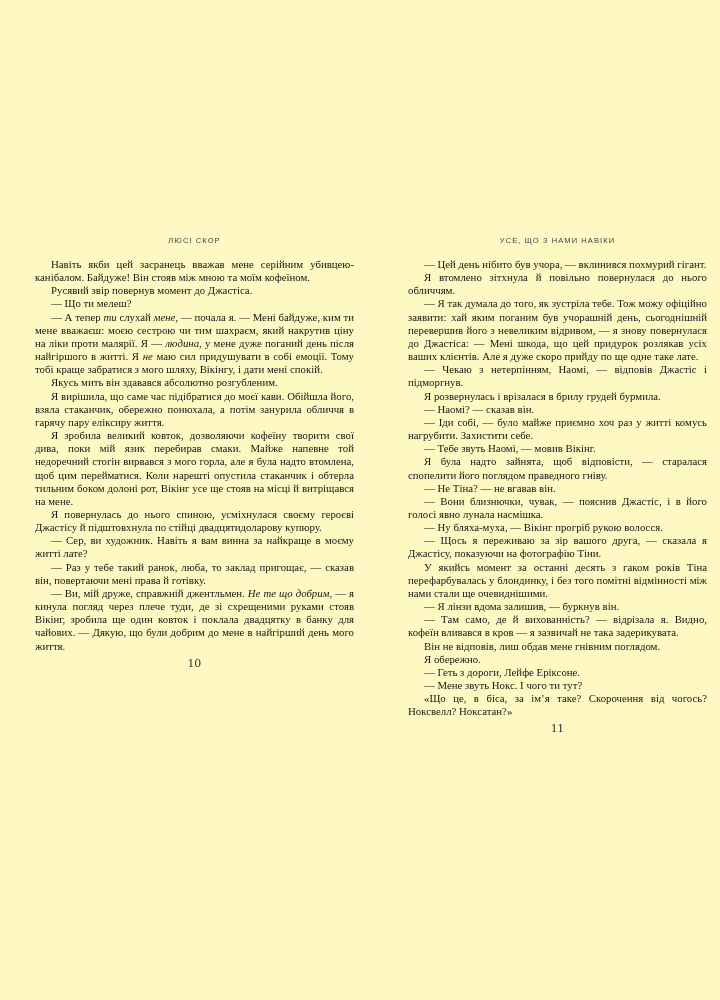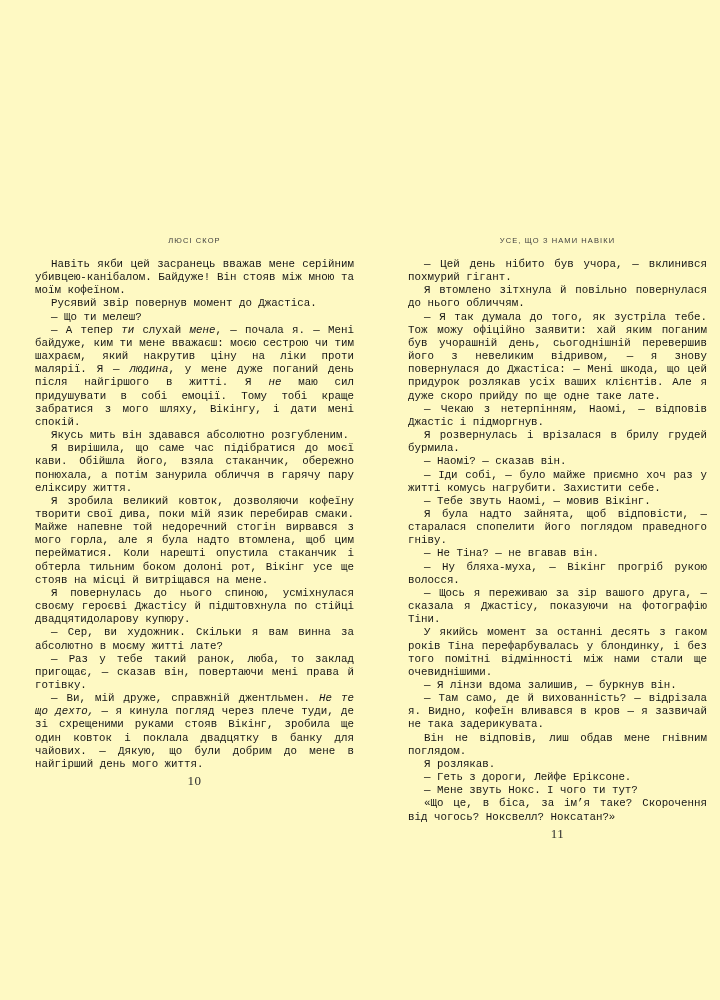--- a/index.html
+++ b/index.html
@@ -31,21 +31,20 @@
     margin-bottom: 13px;
     white-space: nowrap;
   }
   .page-body p {
     margin: 0;
     text-indent: 16px;
     font-size: 10.8px;
     line-height: 13.15px;
     color: #161616;
     text-align: justify;
-    font-family: Liberation Mono, monospace;
   }
   .page-body p i {
     font-style: italic;
   }
   .page-number {
     font-size: 13px;
     color: #2e2e2e;
     text-align: center;
     margin-top: 2px;
     letter-spacing: 0.5px;
@@ -60,47 +59,48 @@
     <div class="running-head">ЛЮСІ СКОР</div>
     <div class="page-body">
         <p>Навіть якби цей засранець вважав мене серійним убивцею-канібалом. Байдуже! Він стояв між мною та моїм кофеїном.</p>
         <p>Русявий звір повернув момент до Джастіса.</p>
         <p>— Що ти мелеш?</p>
         <p>— А тепер <i>ти</i> слухай <i>мене</i>, — почала я. — Мені байдуже, ким ти мене вважаєш: моєю сестрою чи тим шахраєм, який накрутив ціну на ліки проти малярії. Я — <i>людина</i>, у мене дуже поганий день після найгіршого в житті. Я <i>не</i> маю сил придушувати в собі емоції. Тому тобі краще забратися з мого шляху, Вікінгу, і дати мені спокій.</p>
         <p>Якусь мить він здавався абсолютно розгубленим.</p>
         <p>Я вирішила, що саме час підібратися до моєї кави. Обійшла його, взяла стаканчик, обережно понюхала, а потім занурила обличчя в гарячу пару еліксиру життя.</p>
         <p>Я зробила великий ковток, дозволяючи кофеїну творити свої дива, поки мій язик перебирав смаки. Майже напевне той недоречний стогін вирвався з мого горла, але я була надто втомлена, щоб цим перейматися. Коли нарешті опустила стаканчик і обтерла тильним боком долоні рот, Вікінг усе ще стояв на місці й витріщався на мене.</p>
         <p>Я повернулась до нього спиною, усміхнулася своєму героєві Джастісу й підштовхнула по стійці двадцятидоларову купюру.</p>
-        <p>— Сер, ви художник. Скільки я вам винна за абсолютно в моєму житті лате?</p>
+        <p>— Сер, ви художник. Навіть я вам винна за найкраще в моєму житті лате?</p>
         <p>— Раз у тебе такий ранок, люба, то заклад пригощає, — сказав він, повертаючи мені права й готівку.</p>
-        <p>— Ви, мій друже, справжній джентльмен. <i>Не те що дехто,</i> — я кинула погляд через плече туди, де зі схрещеними руками стояв Вікінг, зробила ще один ковток і поклала двадцятку в банку для чайових. — Дякую, що були добрим до мене в найгірший день мого життя.</p>
+        <p>— Ви, мій друже, справжній джентльмен. <i>Не те що добрим,</i> — я кинула погляд через плече туди, де зі схрещеними руками стояв Вікінг, зробила ще один ковток і поклала двадцятку в банку для чайових. — Дякую, що були добрим до мене в найгірший день мого життя.</p>
       </div>
     <div class="page-number">10</div>
   </div>
 
   <div class="page page-right">
     <div class="running-head">УСЕ, ЩО З НАМИ НАВІКИ</div>
     <div class="page-body">
         <p>— Цей день нібито був учора, — вклинився похмурий гігант.</p>
         <p>Я втомлено зітхнула й повільно повернулася до нього обличчям.</p>
         <p>— Я так думала до того, як зустріла тебе. Тож можу офіційно заявити: хай яким поганим був учорашній день, сьогоднішній перевершив його з невеликим відривом, — я знову повернулася до Джастіса: — Мені шкода, що цей придурок розлякав усіх ваших клієнтів. Але я дуже скоро прийду по ще одне таке лате.</p>
         <p>— Чекаю з нетерпінням, Наомі, — відповів Джастіс і підморгнув.</p>
         <p>Я розвернулась і врізалася в брилу грудей бурмила.</p>
         <p>— Наомі? — сказав він.</p>
         <p>— Іди собі, — було майже приємно хоч раз у житті комусь нагрубити. Захистити себе.</p>
         <p>— Тебе звуть Наомі, — мовив Вікінг.</p>
         <p>Я була надто зайнята, щоб відповісти, — старалася спопелити його поглядом праведного гніву.</p>
         <p>— Не Тіна? — не вгавав він.</p>
+        <p>— Вони близнючки, чувак, — пояснив Джастіс, і в його голосі явно лунала насмішка.</p>
         <p>— Ну бляха-муха, — Вікінг прогріб рукою волосся.</p>
         <p>— Щось я переживаю за зір вашого друга, — сказала я Джастісу, показуючи на фотографію Тіни.</p>
         <p>У якийсь момент за останні десять з гаком років Тіна перефарбувалась у блондинку, і без того помітні відмінності між нами стали ще очевиднішими.</p>
         <p>— Я лінзи вдома залишив, — буркнув він.</p>
         <p>— Там само, де й вихованність? — відрізала я. Видно, кофеїн вливався в кров — я зазвичай не така задерикувата.</p>
         <p>Він не відповів, лиш обдав мене гнівним поглядом.</p>
-        <p>Я розлякав.</p>
+        <p>Я обережно.</p>
         <p>— Геть з дороги, Лейфе Еріксоне.</p>
         <p>— Мене звуть Нокс. І чого ти тут?</p>
         <p>«Що це, в біса, за ім’я таке? Скорочення від чогось? Ноксвелл? Ноксатан?»</p>
       </div>
     <div class="page-number">11</div>
   </div>
 
 </div>
 
 </body></html>

